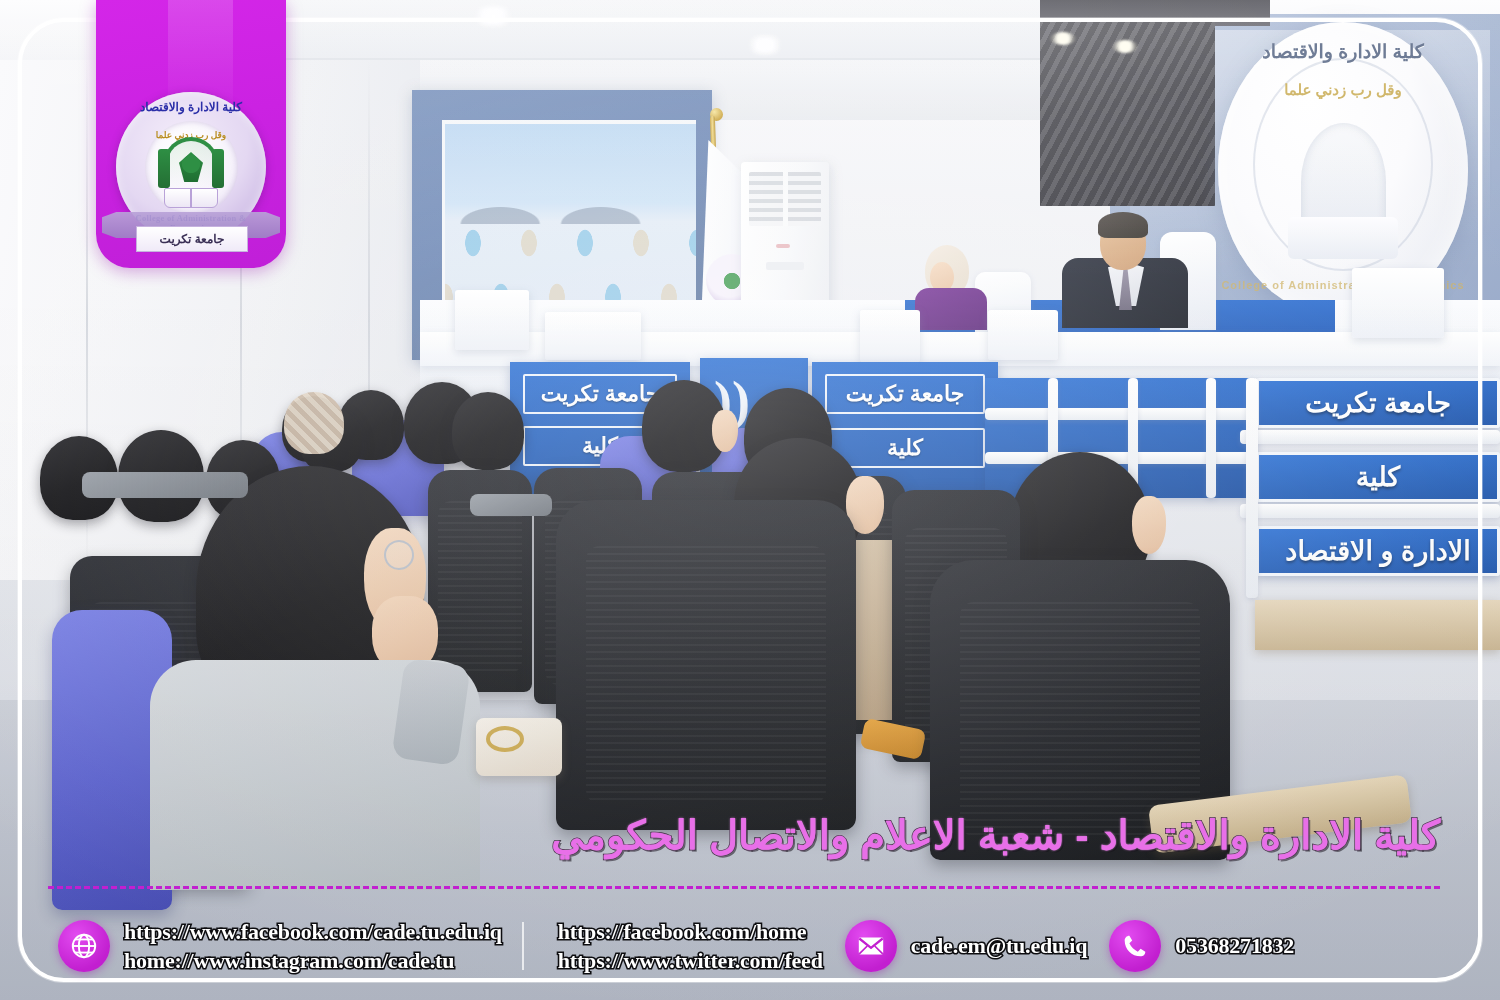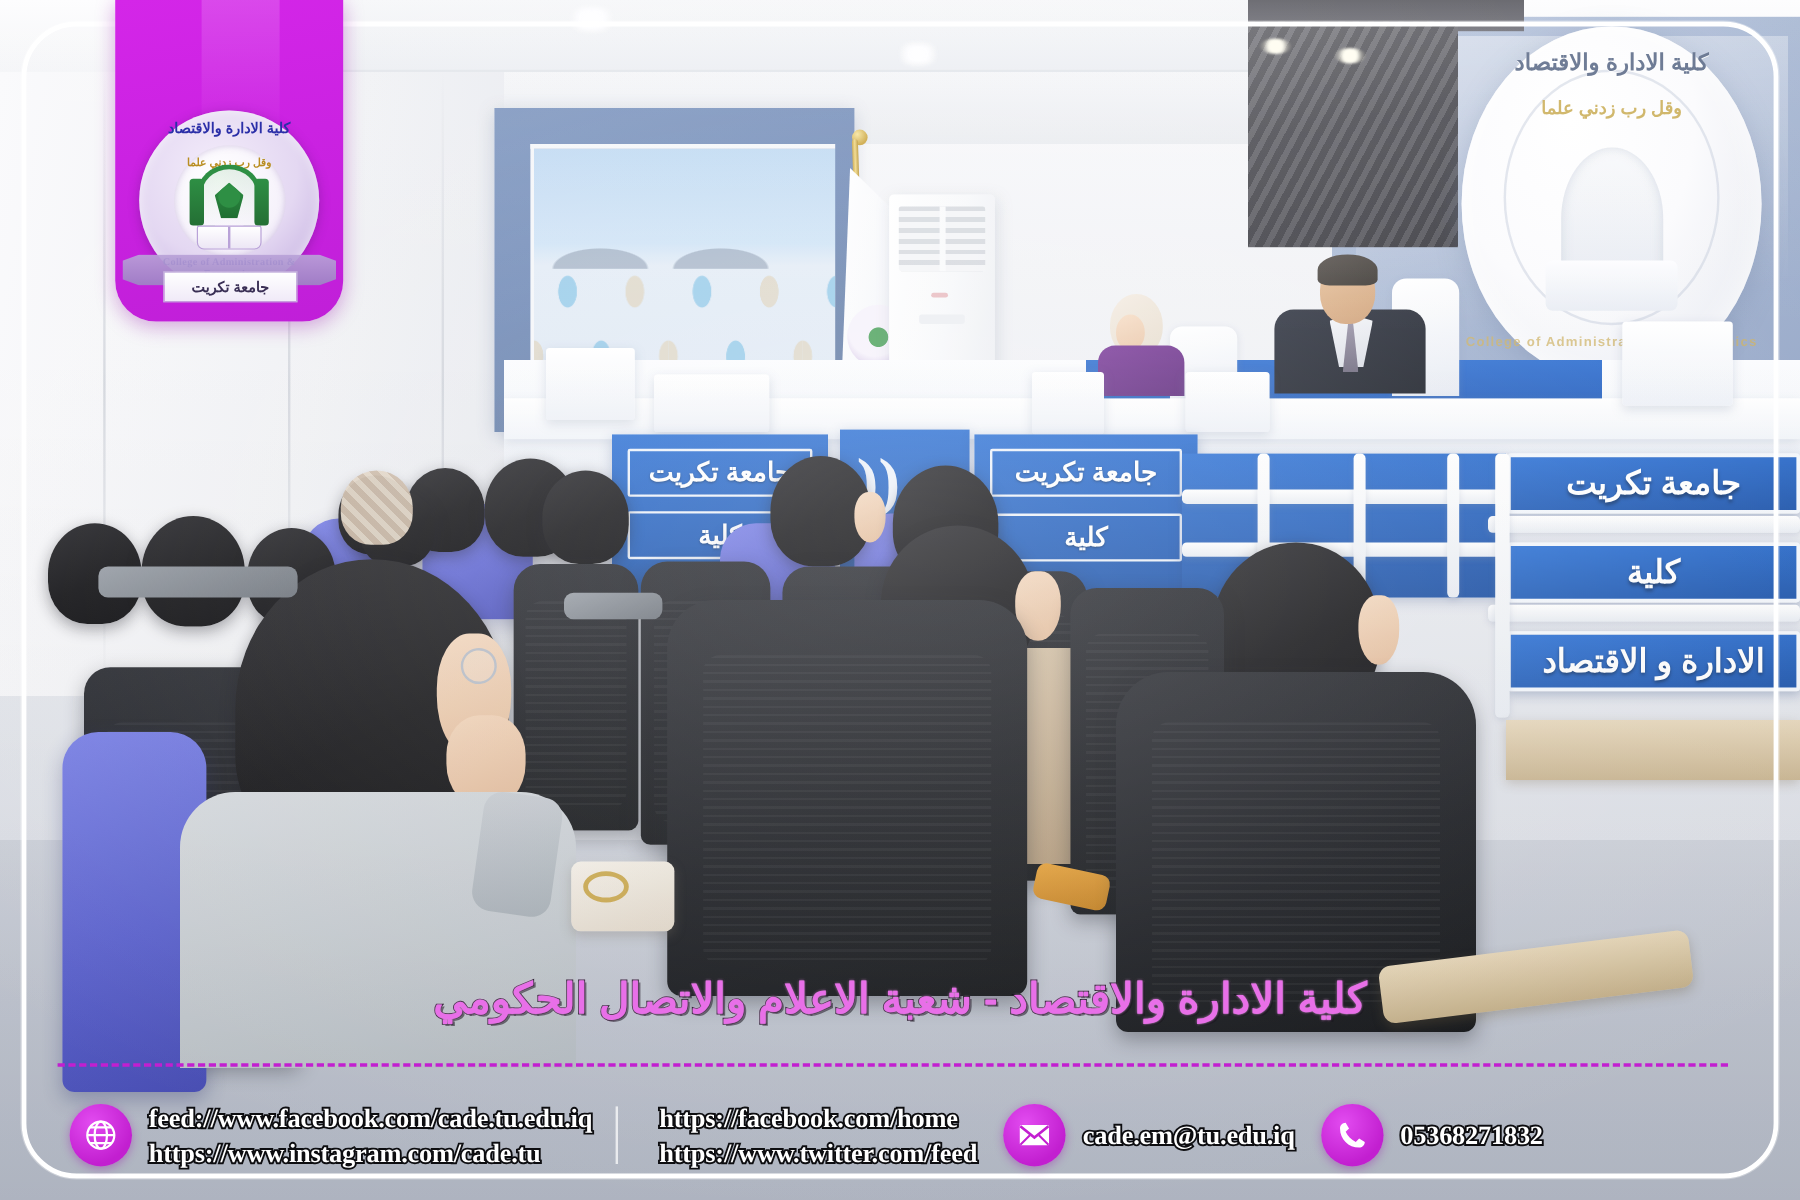--- a/index.html
+++ b/index.html
@@ -500,22 +500,22 @@
     background: linear-gradient(180deg,#ffffff,#f0eaf8);
     border: 1px solid #c6b2de;
     display: flex; align-items: center; justify-content: center;
     direction: rtl;
     font-size: 12px; font-weight: 700; color: #3a2f55;
   }
 
   
   #caption {
     position: absolute; left: 60px; right: 60px; top: 812px;
-    direction: rtl; text-align: center;
-    font-size: 35px; font-weight: 700;
+    direction: rtl; 
+    font-size: 40px; font-weight: 700;
     line-height: 1.18;
     color: #e86fe8;
     -webkit-text-stroke: 1.6px #14121a;
     paint-order: stroke fill;
     text-shadow:
       0 0 2px #f2a8f2,
       2px 2px 0 rgba(20,18,26,.55);
     letter-spacing: .5px;
   }
 
@@ -761,22 +761,22 @@
       <div class="ficon">
         <svg viewBox="0 0 32 32" fill="none" stroke="#ffffff" stroke-width="2">
           <circle cx="16" cy="16" r="12"></circle>
           <ellipse cx="16" cy="16" rx="5.5" ry="12"></ellipse>
           <line x1="4" y1="16" x2="28" y2="16"></line>
           <line x1="6.5" y1="9" x2="25.5" y2="9"></line>
           <line x1="6.5" y1="23" x2="25.5" y2="23"></line>
         </svg>
       </div>
       <div class="flines">
-        <div class="ftext">feed://www.facebook.com/cade.tu.edu.iq</div>
-        <div class="ftext">https://www.instagram.com/cade.tu</div>
+        <div class="ftext">https://www.facebook.com/cade.tu.edu.iq</div>
+        <div class="ftext">home://www.instagram.com/cade.tu</div>
       </div>
     </div>
 
     <div class="fdivider"></div>
 
     <div class="fgroup">
       <div class="flines">
         <div class="ftext">https://facebook.com/home</div>
         <div class="ftext">https://www.twitter.com/feed</div>
       </div>

